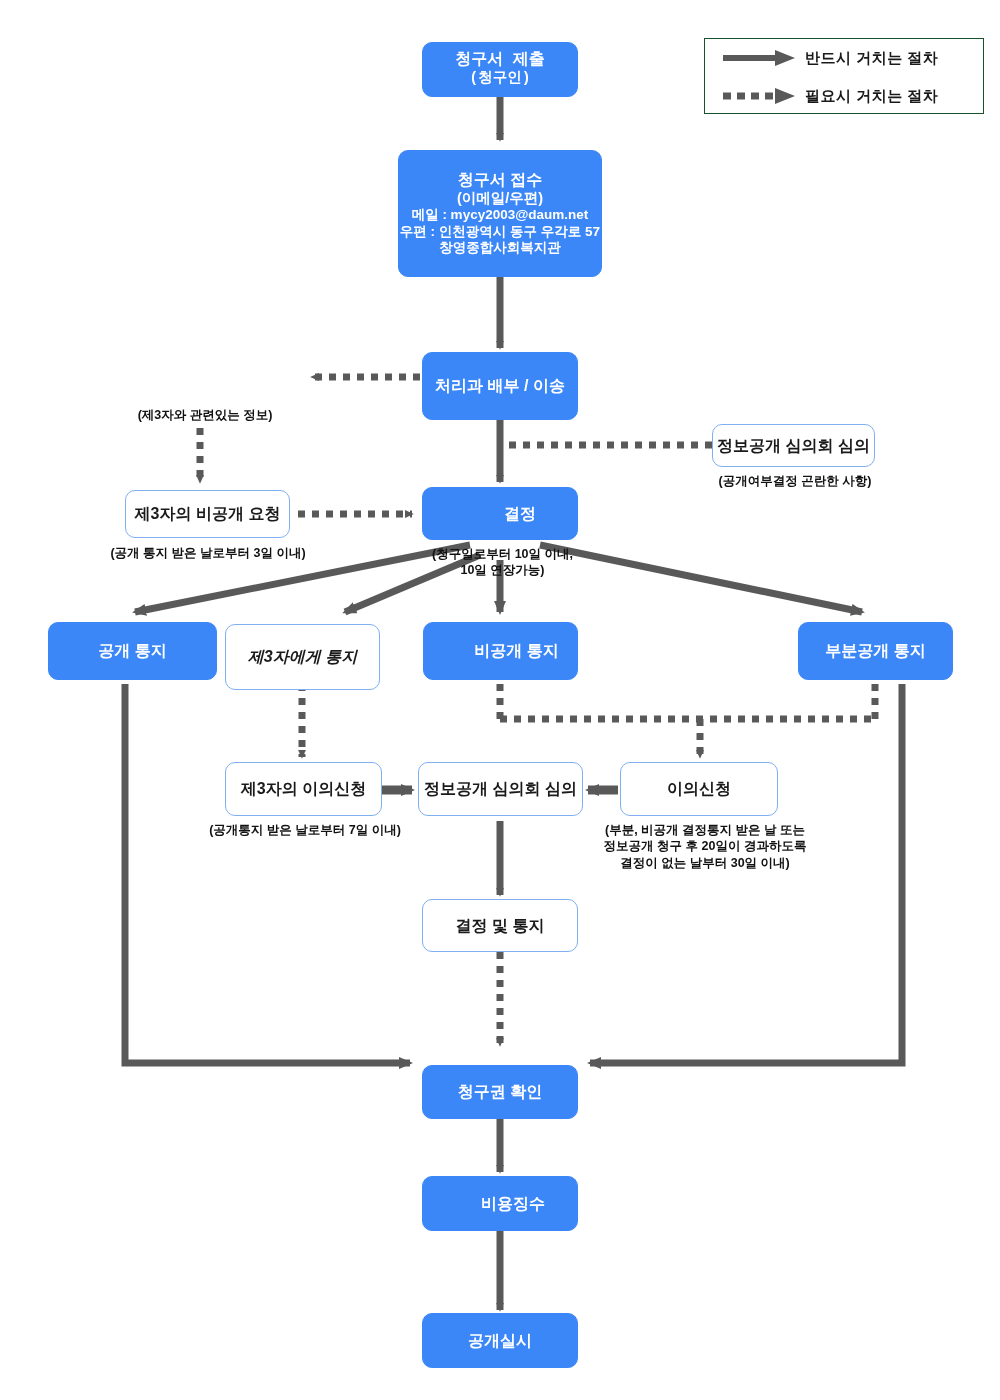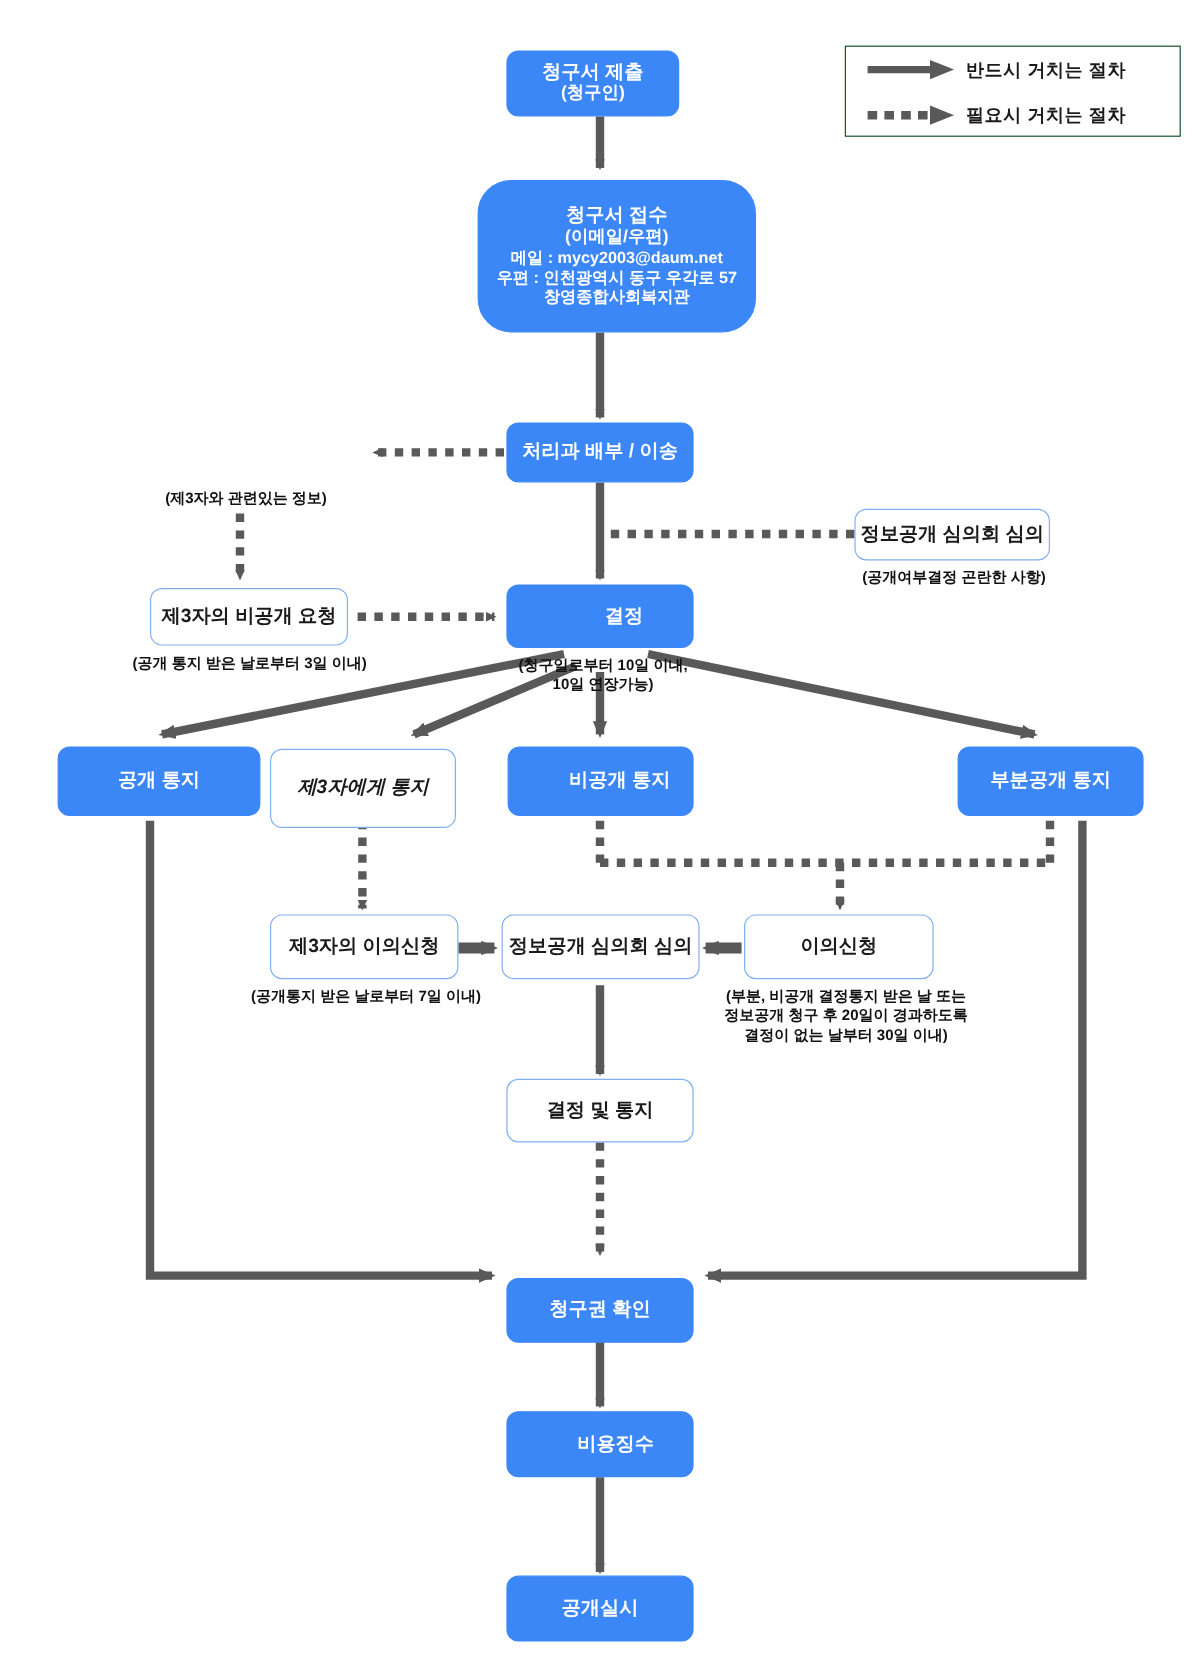--- a/index.html
+++ b/index.html
@@ -102,34 +102,34 @@
       <span class="glyph">
         <svg width="78" height="20" viewBox="0 0 78 20">
           <path d="M2,10 L56,10" stroke="#595959" stroke-width="7" fill="none" stroke-dasharray="8 6"></path>
           <path d="M54,2 L74,10 L54,18 z" fill="#595959"></path>
         </svg>
       </span>
       <span class="lab">필요시 거치는 절차</span>
     </div>
   </div>
 
-  <div class="node filled" style="left:422px;top:42px;width:144px;height:55px;">
+  <div class="node filled" style="left:422px;top:42px;width:156px;height:55px;font-family:Liberation Mono, monospace;">
     <span class="title">청구서 제출</span>
     <span class="sub">(청구인)</span>
   </div>
 
-  <div class="node filled" style="left:398px;top:150px;width:232px;height:127px;border-radius:28px;">
+  <div class="node filled" style="left:398px;top:150px;width:204px;height:127px;">
     <span class="title">청구서 접수</span>
     <span class="sub">(이메일/우편)</span>
     <span class="line">메일 : mycy2003@daum.net</span>
     <span class="line">우편 : 인천광역시 동구 우각로 57</span>
     <span class="line">창영종합사회복지관</span>
   </div>
 
-  <div class="node filled" style="left:422px;top:352px;width:156px;height:50px;">
+  <div class="node filled" style="left:422px;top:352px;width:156px;height:68px;">
     <span class="title">처리과 배부 / 이송</span>
   </div>
 
   <div class="note" style="left:105px;top:407px;width:200px;">(제3자와 관련있는 정보)</div>
 
   <div class="node outline" style="left:125px;top:490px;width:165px;height:48px;">
     <span class="title">제3자의 비공개 요청</span>
   </div>
   <div class="note" style="left:93px;top:545px;width:230px;">(공개 통지 받은 날로부터 3일 이내)</div>
 

